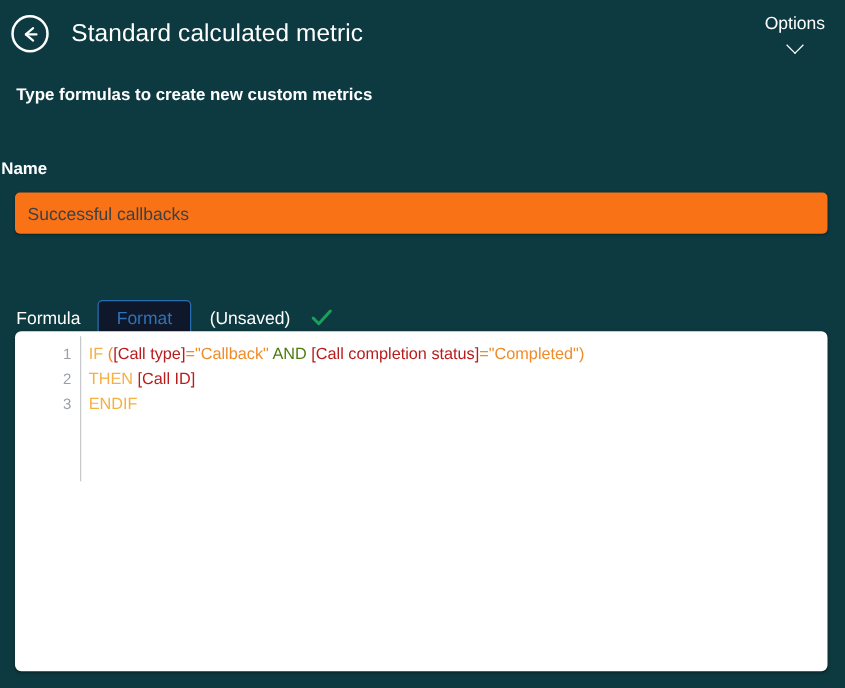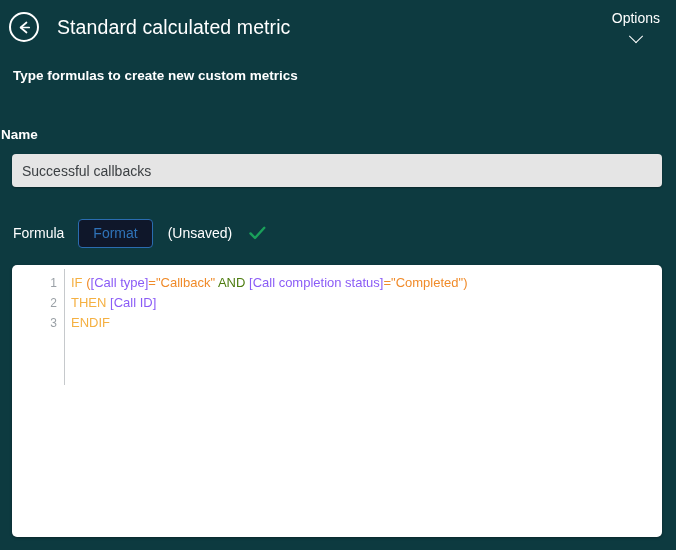--- a/index.html
+++ b/index.html
@@ -96,35 +96,35 @@
     color: #ffffff;
     text-align: right;
   }
   .name-input {
     position: absolute;
     top: 154px;
     left: 12px;
     width: 650px;
     height: 33px;
     box-sizing: border-box;
-    background: #e5e5e5;
+    background: #f97316;
     border: none;
     border-radius: 4px;
     padding: 0 10px;
     font-family: "Liberation Sans", sans-serif;
     font-size: 14px;
     color: #3c4043;
     outline: none;
     box-shadow: 0 1px 2px rgba(0,0,0,0.35);
   }
 
   
   .tab-row {
     position: absolute;
-    top: 217px;
+    top: 238px;
     left: 13px;
     display: flex;
     align-items: center;
     height: 32px;
   }
   .tab-formula {
     font-size: 14px;
     color: #ffffff;
     padding-right: 14px;
     cursor: pointer;
@@ -199,21 +199,21 @@
   }
   .code-text {
     padding-left: 14px;
     white-space: pre;
     color: #37474f;
   }
   .tok-kw   { color: #f5b042; }
   .tok-op   { color: #f08b2a; }
   .tok-str  { color: #f08b2a; }
   .tok-and  { color: #4d7c0f; }
-  .tok-fld  { color: #8b5cf6; }
+  .tok-fld  { color: #b91c1c; }
 </style>
 </head>
 <body>
 
 <div class="header">
   <div class="back-btn">
     <svg width="17" height="17" viewBox="0 0 17 17" aria-hidden="true">
       <path d="M10.5 3.5 L4.6 8.5 L10.5 13.5" fill="none" stroke="#ffffff" stroke-width="1.7" stroke-linecap="round" stroke-linejoin="round"></path>
       <line x1="4.8" y1="8.5" x2="13.2" y2="8.5" stroke="#ffffff" stroke-width="1.7" stroke-linecap="round"></line>
     </svg>

